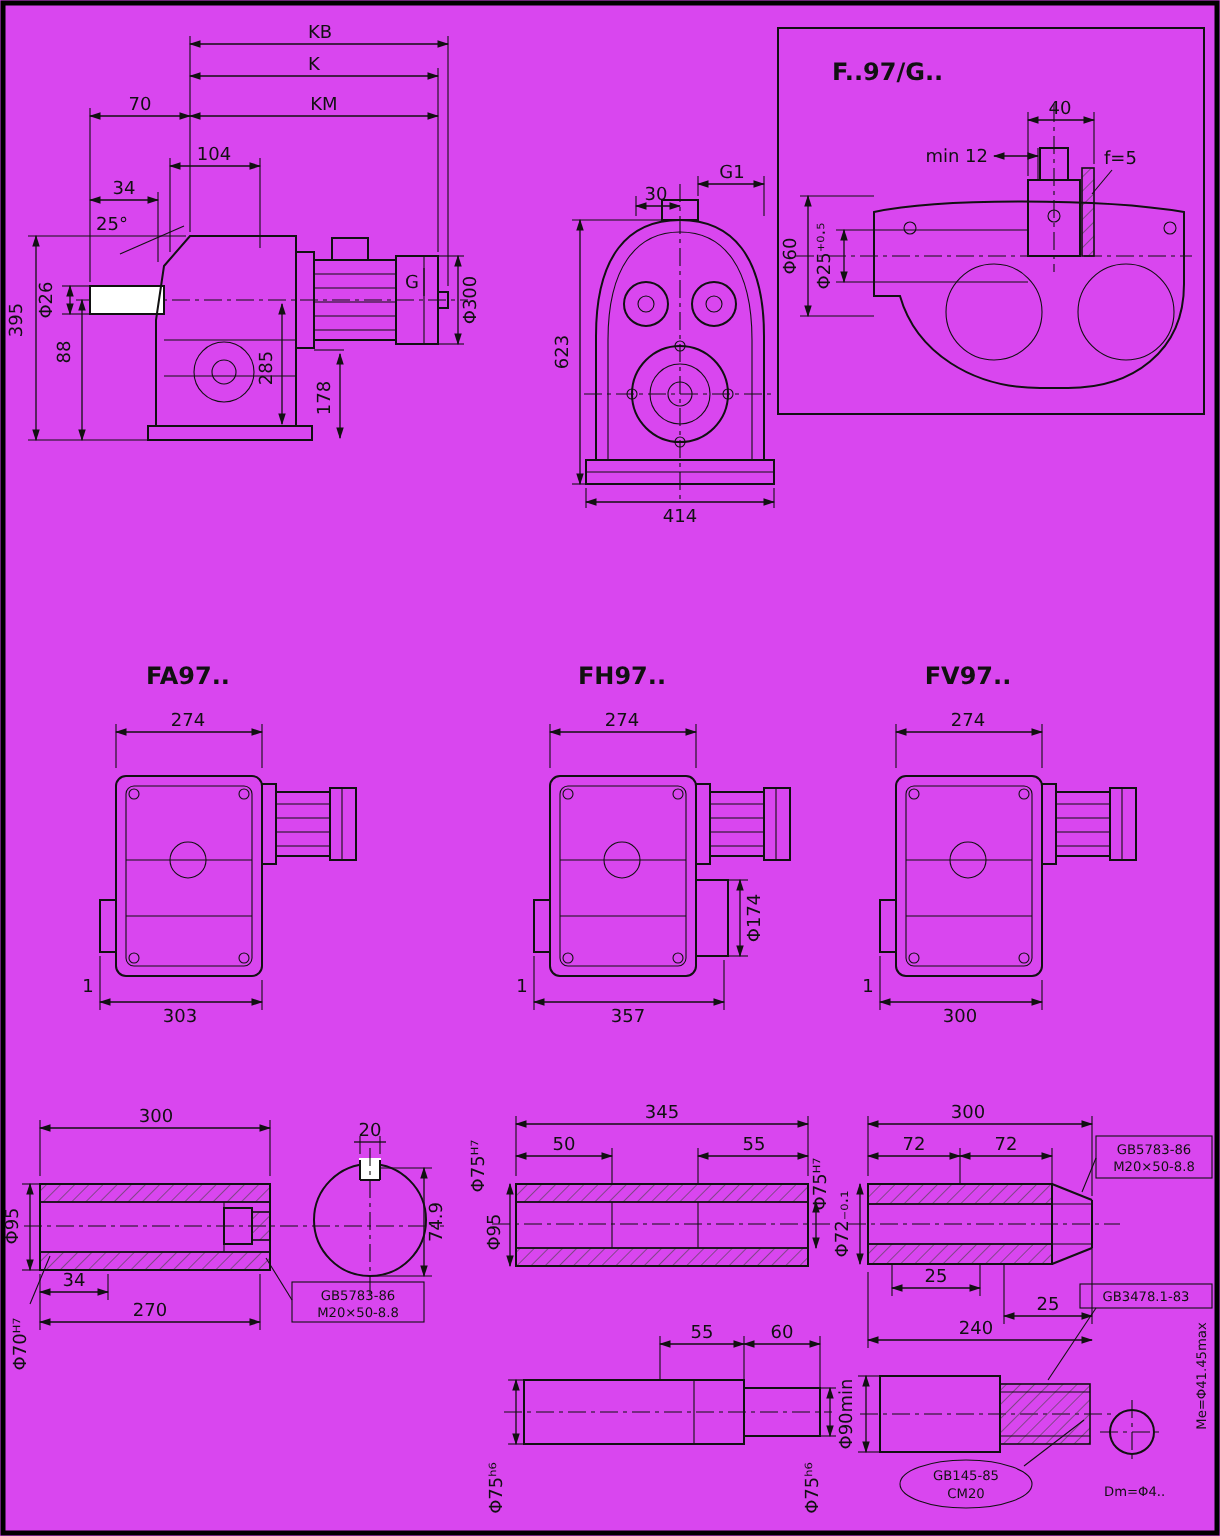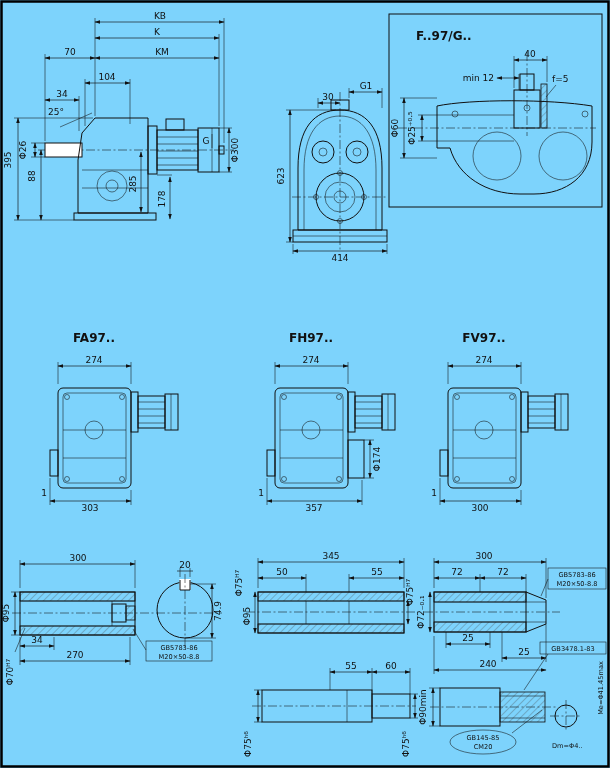--- a/index.html
+++ b/index.html
@@ -1,17 +1,17 @@
 <!DOCTYPE html>
 <html><head>
 <meta charset="utf-8">
 <style>
   *{margin:0;padding:0;box-sizing:border-box}
   html,body{background:#9a9a9a;}
-  .sheet{position:relative;width:610px;height:768px;background:#7dd3fc;margin:0 auto;overflow:hidden;}
+  .sheet{position:relative;width:610px;height:768px;background:#d946ef;margin:0 auto;overflow:hidden;}
   svg{display:block}
   .ln{stroke:#111;stroke-width:1;fill:none}
   .lnf{stroke:#111;stroke-width:1;fill:#fff}
   .thin{stroke:#111;stroke-width:0.55;fill:none}
   .dim{stroke:#111;stroke-width:0.65;fill:none}
   .arr{marker-start:url(#arrh);marker-end:url(#arrh)}
   .cl{stroke:#111;stroke-width:0.55;fill:none;stroke-dasharray:9 2.5 2 2.5}
   .hatch{fill:url(#hatchp);stroke:#111;stroke-width:0.8}
   text{font-family:"DejaVu Sans","Liberation Sans",sans-serif;fill:#111}
   .t{font-size:9px}

